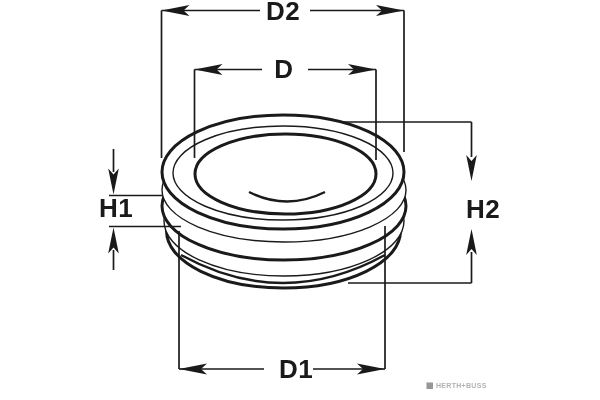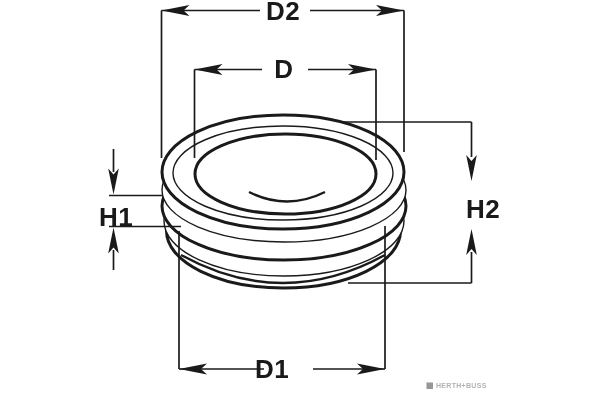--- a/index.html
+++ b/index.html
@@ -115,24 +115,24 @@
       <path class="arrow" d="M471.5 229 L466.2 255 L471.5 249 L476.8 255 Z"></path>
       <path class="ln" d="M471.5 252 V283"></path>
       <path class="ln" d="M348 283 H471.5"></path>
     </g>
   </svg>
 
   <div class="dim-label" style="left:283px;top:11px">D2</div>
 
   <div class="dim-label" style="left:284px;top:69px">D</div>
 
-  <div class="dim-label" style="left:116px;top:217px">H1</div>
+  <div class="dim-label" style="left:116px;top:208px">H1</div>
 
   <div class="dim-label" style="left:483px;top:209px">H2</div>
 
-  <div class="dim-label" style="left:272px;top:369px">D1</div>
+  <div class="dim-label" style="left:296px;top:369px">D1</div>
 
   <div class="watermark">
     <span class="wm-logo"></span>
     <span class="wm-text">HERTH+BUSS</span>
   </div>
 
 </div>
 
 </body></html>

